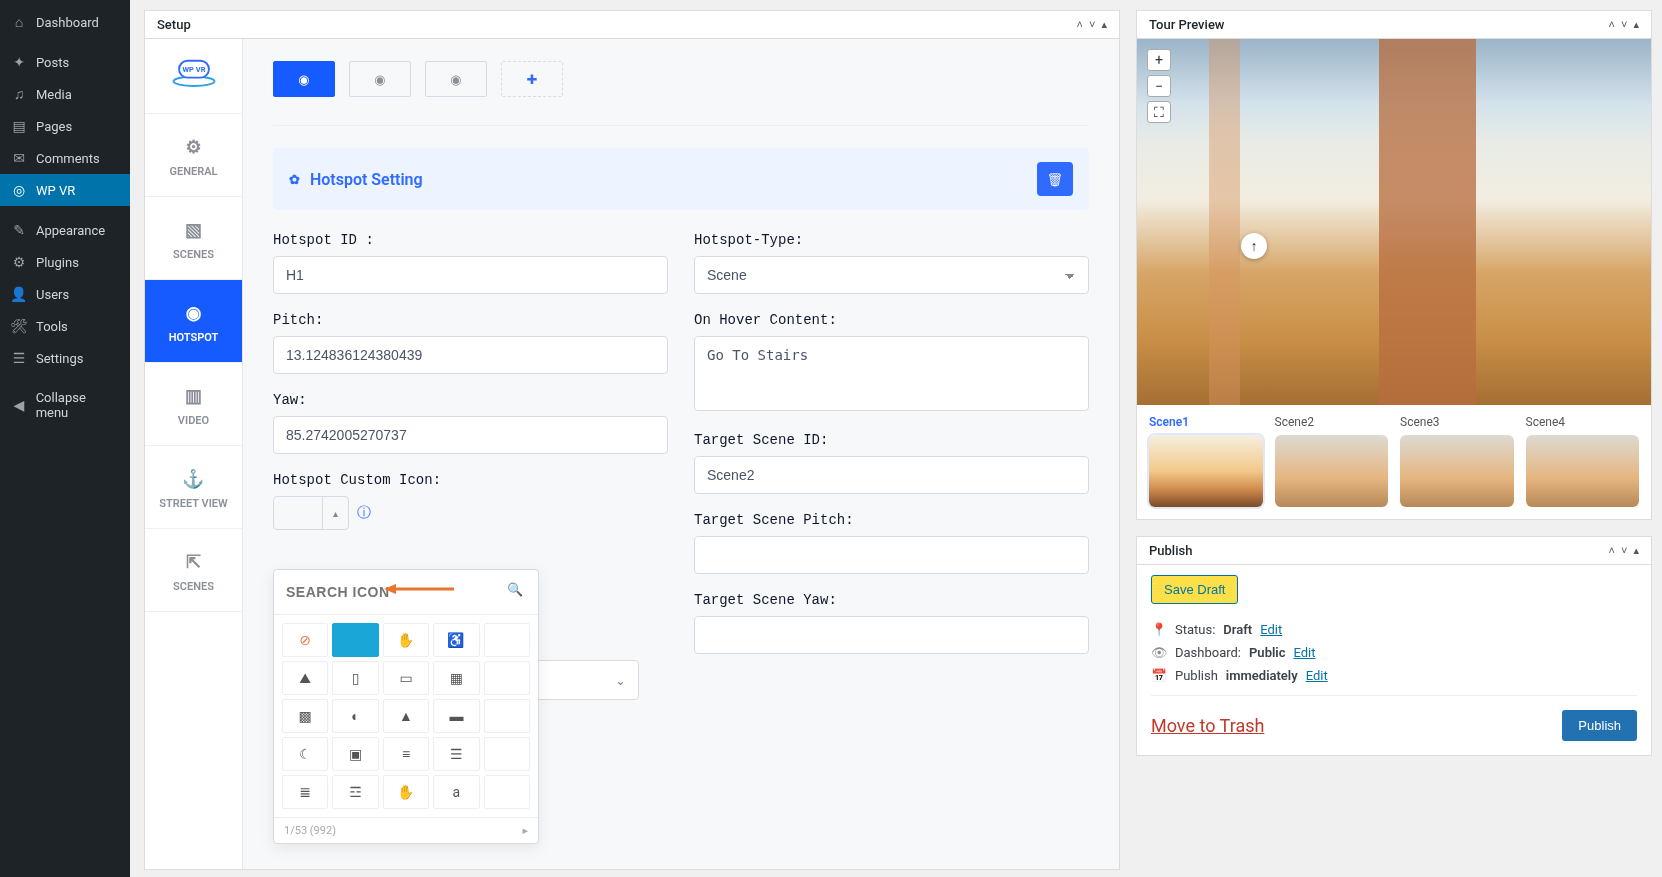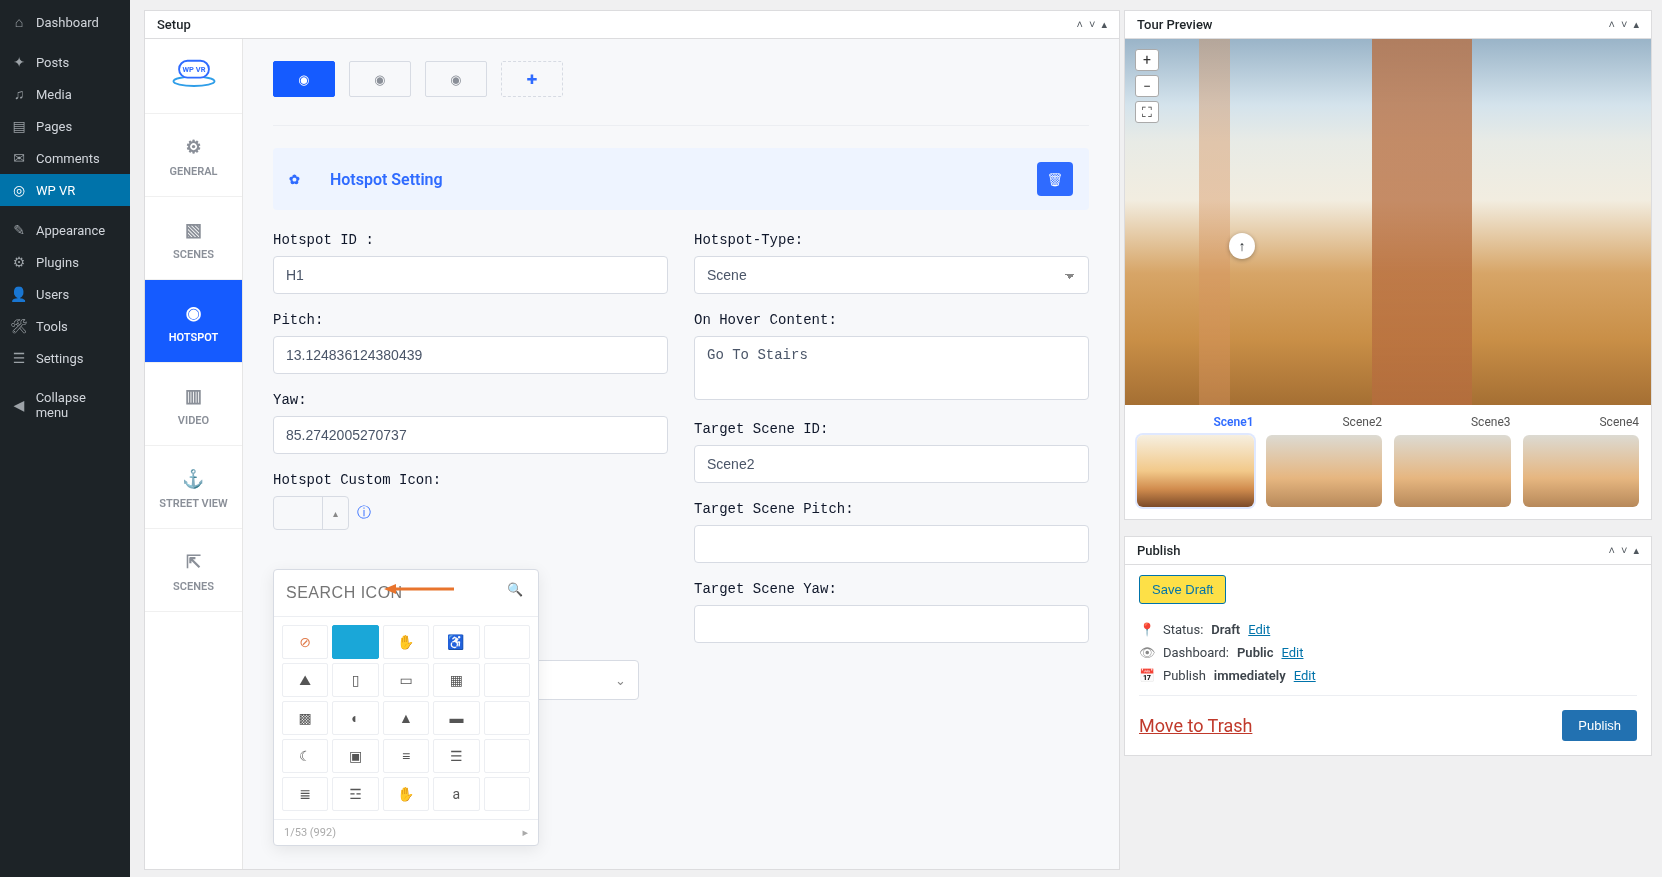--- a/index.html
+++ b/index.html
@@ -29,21 +29,21 @@
   color: #d1d5db;
   cursor: pointer;
 }
 .wp-sidebar .item.current { background: #0073aa; color: #fff; }
 .wp-sidebar .item .ic { width: 18px; display:flex; align-items:center; justify-content:center; font-size:14px; color:#9ca2a7;}
 .wp-sidebar .item.current .ic { color:#fff; }
 .wp-sidebar .sep { height: 8px; }
 .main {
   flex: 1;
   display: flex;
-  gap: 4px;
+  gap: 16px;
   padding: 10px 10px 0 14px;
 }
 .panel {
   background: #fff;
   border: 1px solid #dcdcde;
 }
 .panel-header {
   display: flex;
   align-items: center;
   padding: 6px 12px;
@@ -97,52 +97,52 @@
 .ht.active { background:#155bff; border-color:#155bff; color:#fff; }
 .ht.add { color:#2f6bff; border-style:dashed; }
 .section-head {
   background:#eef4ff;
   border-radius:4px;
   padding:14px 16px;
   display:flex; align-items:center; gap:10px;
   margin-bottom:22px;
 }
 .section-head .ic { color:#2f6bff; font-weight:700; }
-.section-head .t { color:#2f6bff; font-weight:600; font-size:16px; flex:1;margin-left:20px;}
+.section-head .t { color:#2f6bff; font-weight:600; font-size:16px; flex:1;}
 .section-head .del {
   width:36px;height:34px;border-radius:4px;background:#2f6bff;color:#fff;display:flex;align-items:center;justify-content:center;cursor:pointer;
 }
 .form-cols { display:flex; gap:26px; }
 .col { flex:1; }
 .field { margin-bottom:18px; }
 .field label { display:block; font-size:14px; color:#0f172a; margin-bottom:8px;font-family:Liberation Mono, monospace; }
 .field input, .field select, .field textarea {
   width:100%; padding:10px 12px; border:1px solid #d7dbe3; border-radius:4px; font-size:14px; color:#4a5568; background:#fff;
 }
-.field textarea { height:64px; resize:none;font-family:Liberation Mono, monospace; }
+.field textarea { height:75px; resize:none; }
 .field select { appearance:none; background-image:linear-gradient(45deg,transparent 50%,#888 50%),linear-gradient(135deg,#888 50%,transparent 50%); background-position: calc(100% - 18px) 17px, calc(100% - 13px) 17px; background-size:5px 5px; background-repeat:no-repeat;}
 .icon-picker {
   position:absolute;
   left:30px;
   top: 530px;
   width: 266px;
   background:#fff;
   border:1px solid #d7dbe3;
   box-shadow:0 4px 16px rgba(0,0,0,.08);
   border-radius:4px;
   z-index:5;
 }
 .icon-trigger {
   width:76px; height:34px; border:1px solid #d7dbe3; border-radius:4px; display:flex;
 }
 .icon-trigger .sw { flex:1; }
 .icon-trigger .ar { width:26px; border-left:1px solid #d7dbe3; display:flex;align-items:center;justify-content:center;color:#888;font-size:10px;}
 .icon-info { color:#2f6bff; font-size:14px; margin-left:8px; }
 .picker-search { padding:8px; border-bottom:1px solid #eceef2; position:relative;}
-.picker-search input { width:100%; border:none; font-size:16px; color:#aaa; padding:6px 4px; outline:none; text-transform:uppercase; letter-spacing:.5px;}
+.picker-search input { width:100%; border:none; font-size:14px; color:#aaa; padding:6px 4px; outline:none; text-transform:uppercase; letter-spacing:.5px;font-weight:bold;}
 .picker-search .sic { position:absolute; right:14px; top:12px; color:#bbb; font-size:13px;}
 .arrow-annot {
   position:absolute; left:110px; top:12px; width:70px; height:12px;
 }
 .arrow-annot svg { width:70px; height:14px; }
 .picker-grid { display:grid; grid-template-columns:repeat(5,1fr); gap:4px; padding:8px;}
 .pico {
   height:34px; border:1px solid #eceef2; border-radius:2px; display:flex;align-items:center;justify-content:center; color:#555; font-size:14px; cursor:pointer;
 }
 .pico.sel { background:#1aa7d8; border-color:#1aa7d8;}
@@ -161,21 +161,21 @@
     linear-gradient(90deg, rgba(255,255,255,0) 14%, rgba(214,148,96,.55) 14%, rgba(214,148,96,.55) 20%, rgba(255,255,255,0) 20%) ,
     linear-gradient(90deg, rgba(255,255,255,0) 47%, rgba(183,109,63,.95) 47%, rgba(183,109,63,.95) 66%, rgba(255,255,255,0) 66%);
   opacity:.8;
 }
 .pano-ctrls { position:absolute; left:10px; top:10px; display:flex; flex-direction:column; gap:4px; z-index:2;}
 .pano-ctrls .pc { width:24px;height:22px;background:#fff;border:1px solid #aaa;border-radius:3px;display:flex;align-items:center;justify-content:center;font-size:14px;color:#333;cursor:pointer;}
 .hotspot-dot{
   position:absolute; left:104px; top:194px; width:26px;height:26px;border-radius:50%;background:#fff;box-shadow:0 1px 4px rgba(0,0,0,.3);display:flex;align-items:center;justify-content:center;font-size:14px;z-index:2;
 }
 .thumbs { display:flex; gap:12px; padding: 10px 12px 0;}
-.thumb { flex:1; text-align:right; }
+.thumb { flex:1; text-align:left; }
 .thumb .tn { font-size:12px; color:#555; margin-bottom:6px; display:block;}
 .thumb.active .tn { color:#2f6bff; font-weight:600;}
 .thumb .ti {
   height:72px; border-radius:6px;
   background:linear-gradient(180deg,#dcdad2,#e6b680 60%,#b7895a);
 }
 .thumb.active .ti { box-shadow:0 0 0 2px #dfe8ff; background:linear-gradient(180deg,#f6efe0,#f2c98a 50%,#d18c4e,#7b4a28);}
 .publish-panel { }
 .publish-body { padding:10px 14px 14px; }
 .save-draft {

